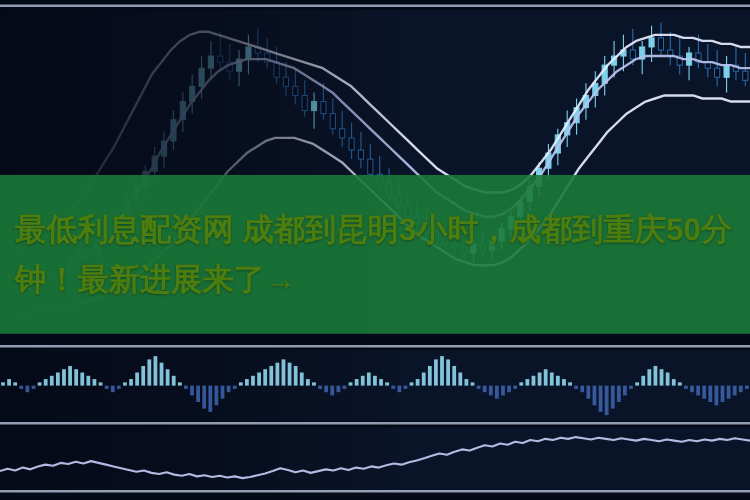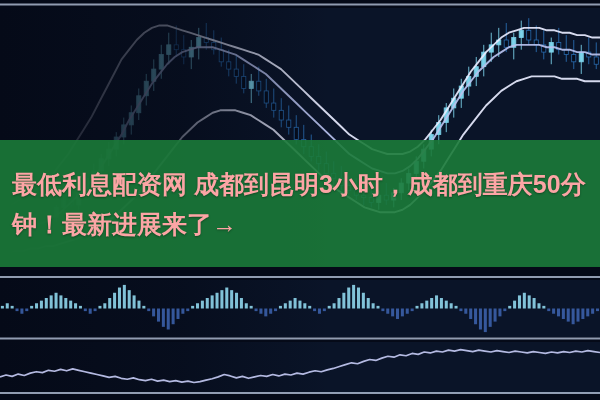--- a/index.html
+++ b/index.html
@@ -23,21 +23,21 @@
     height:127px;
     background:rgba(27,122,57,0.90);
     overflow:hidden;
   }
   #banner-text{
     position:absolute;
     left:12px;
     top:50%;
     transform:translateY(-50%);
     width:578px;
-    color:#fca5a5;
+    color:#4d7c0f;
     font-size:25px;
     font-weight:bold;
     line-height:40px;
     letter-spacing:0px;
     text-shadow:0 1px 2px rgba(0,0,0,0.35);
     word-break:break-all;
   }
 </style>
 </head>
 <body>

